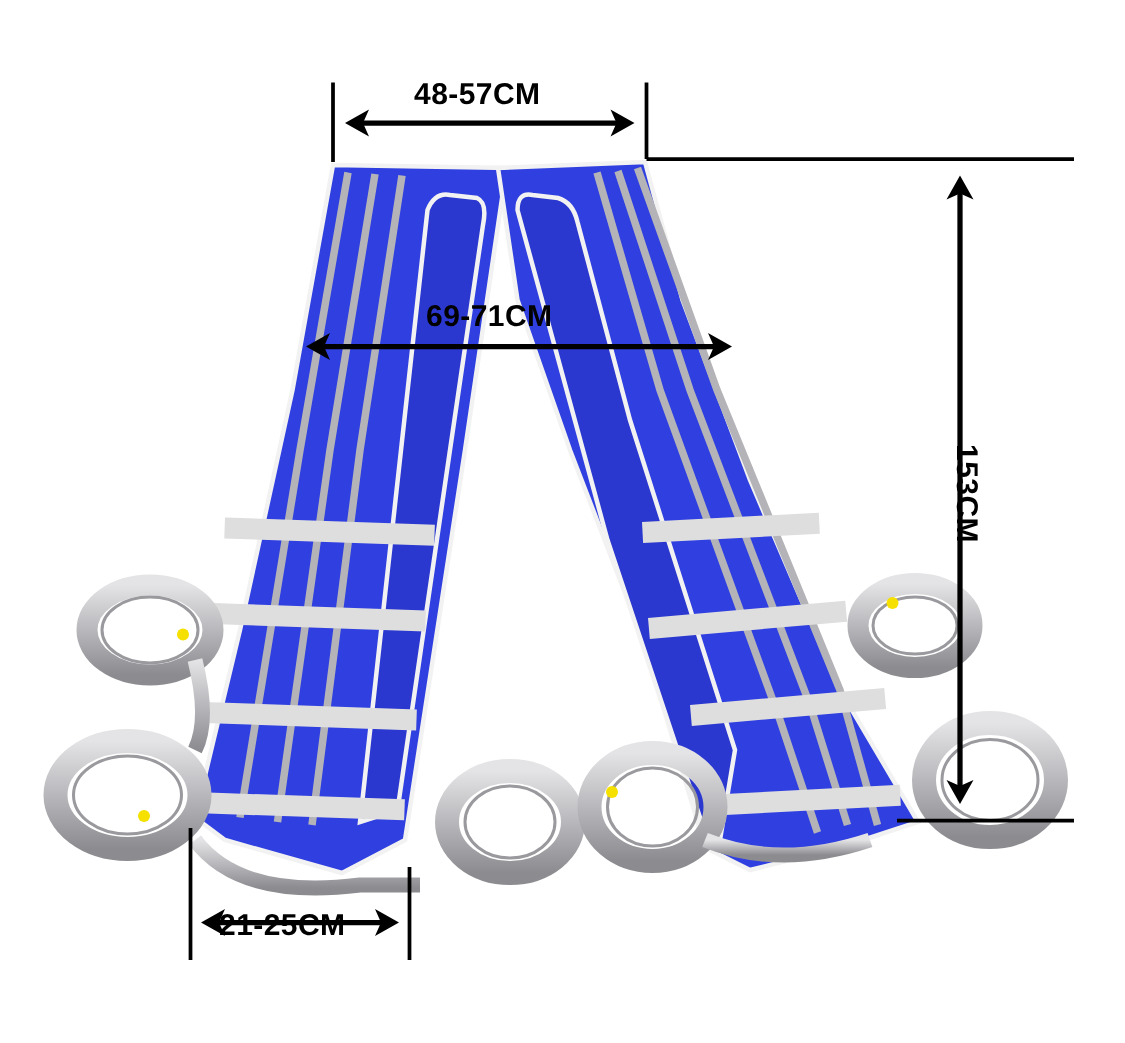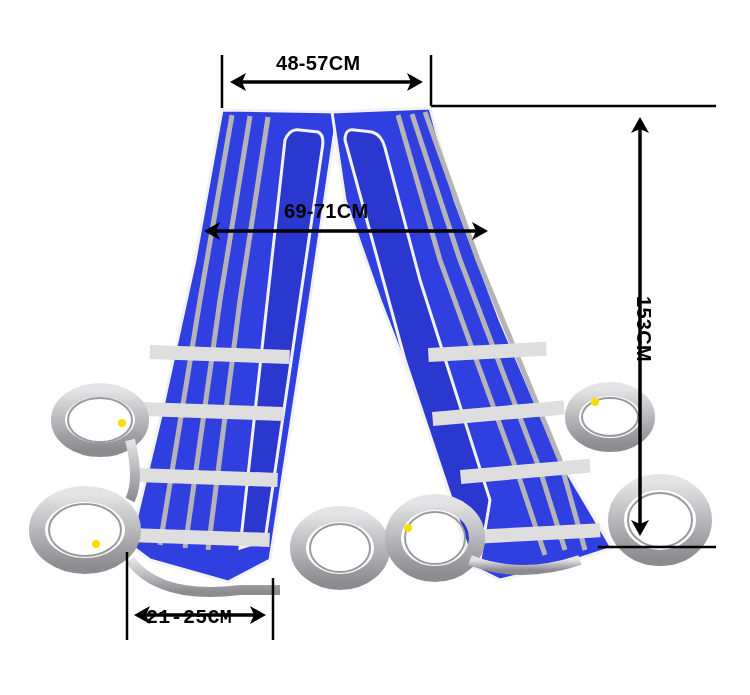--- a/index.html
+++ b/index.html
@@ -1,21 +1,21 @@
 <!DOCTYPE html>
 <html><head>
 <meta charset="utf-8">
 <style>
   html, body { margin: 0; padding: 0; background: #ffffff; }
   body { width: 750px; height: 695px; position: relative; overflow: hidden; font-family: "Liberation Sans", sans-serif; }
   #stage { position: absolute; left: 0; top: 0; width: 750px; height: 695px; }
   .dim-label { position: absolute; font-family: "Liberation Sans", sans-serif; font-weight: bold; color: #000; font-size: 20px; white-space: nowrap; letter-spacing: 0.3px; }
   #lbl-waist { left: 276px; top: 52px; }
   #lbl-thigh { left: 284px; top: 200px; }
-  #lbl-ankle { left: 146px; top: 606px; font-family: Liberation Mono, monospace; }
+  #lbl-ankle { left: 146px; top: 606px; }
   #lbl-length { left: 655px; top: 296px; transform-origin: left top; transform: rotate(90deg); }
 </style>
 </head>
 <body>
 
 <div id="stage">
   <svg width="750" height="695" viewBox="0 0 750 695" xmlns="http://www.w3.org/2000/svg">
     <defs>
       <linearGradient id="hoseGrad" x1="0" y1="0" x2="0" y2="1">
         <stop offset="0" stop-color="#e4e4e6"></stop>

